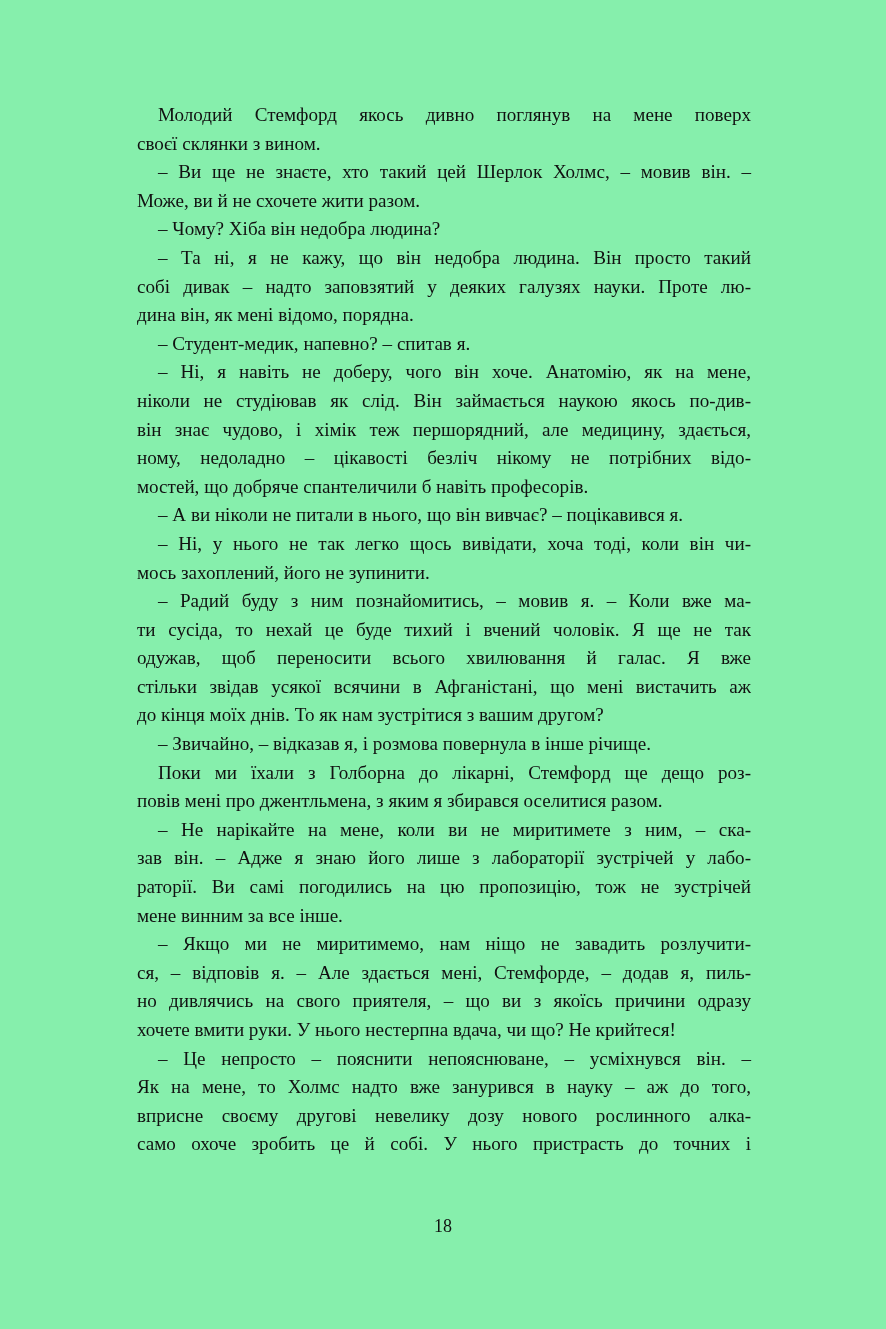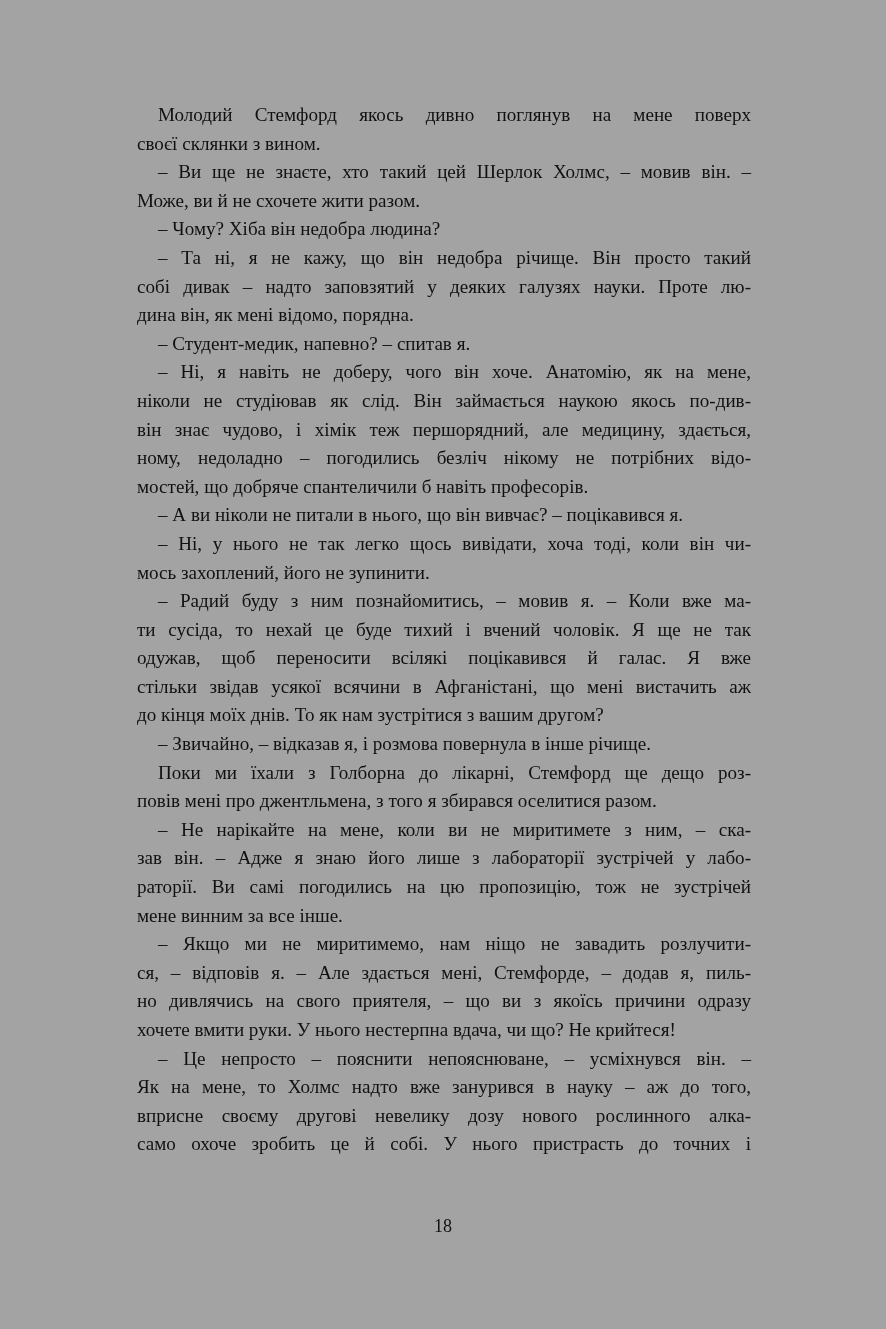--- a/index.html
+++ b/index.html
@@ -14,21 +14,21 @@
     font-family: "Liberation Serif", "DejaVu Serif", serif;
     color: #111111;
     overflow: hidden;
   }
   #page {
     position: absolute;
     left: 0;
     top: 0;
     width: 886px;
     height: 1329px;
-    background: #a3a3a3;
+    background: #86efac;
   }
   #text-block {
     position: absolute;
     left: 137px;
     top: 101px;
     width: 614px;
   }
   .para {
     margin: 0;
     font-size: 19.1px;
@@ -75,54 +75,54 @@
         <span class="jl-last">своєї склянки з вином.</span>
       </p>
       <p class="para">
         <span class="jl jl-indent">– Ви ще не знаєте, хто такий цей Шерлок Холмс, – мовив він. –</span>
         <span class="jl-last">Може, ви й не схочете жити разом.</span>
       </p>
       <p class="para">
         <span class="jl-last jl-indent">– Чому? Хіба він недобра людина?</span>
       </p>
       <p class="para">
-        <span class="jl jl-indent">– Та ні, я не кажу, що він недобра річище. Він просто такий</span>
+        <span class="jl jl-indent">– Та ні, я не кажу, що він недобра людина. Він просто такий</span>
         <span class="jl">собі дивак – надто заповзятий у деяких галузях науки. Проте лю-</span>
         <span class="jl-last">дина він, як мені відомо, порядна.</span>
       </p>
       <p class="para">
         <span class="jl-last jl-indent">– Студент-медик, напевно? – спитав я.</span>
       </p>
       <p class="para">
         <span class="jl jl-indent">– Ні, я навіть не доберу, чого він хоче. Анатомію, як на мене,</span>
         <span class="jl">ніколи не студіював як слід. Він займається наукою якось по-див-</span>
         <span class="jl">він знає чудово, і хімік теж першорядний, але медицину, здається,</span>
-        <span class="jl">ному, недоладно – погодились безліч нікому не потрібних відо-</span>
+        <span class="jl">ному, недоладно – цікавості безліч нікому не потрібних відо-</span>
         <span class="jl-last">мостей, що добряче спантеличили б навіть професорів.</span>
       </p>
       <p class="para">
         <span class="jl-last jl-indent">– А ви ніколи не питали в нього, що він вивчає? – поцікавився я.</span>
       </p>
       <p class="para">
         <span class="jl jl-indent">– Ні, у нього не так легко щось вивідати, хоча тоді, коли він чи-</span>
         <span class="jl-last">мось захоплений, його не зупинити.</span>
       </p>
       <p class="para">
         <span class="jl jl-indent">– Радий буду з ним познайомитись, – мовив я. – Коли вже ма-</span>
         <span class="jl">ти сусіда, то нехай це буде тихий і вчений чоловік. Я ще не так</span>
-        <span class="jl">одужав, щоб переносити всілякі поцікавився й галас. Я вже</span>
+        <span class="jl">одужав, щоб переносити всього хвилювання й галас. Я вже</span>
         <span class="jl">стільки звідав усякої всячини в Афганістані, що мені вистачить аж</span>
         <span class="jl-last">до кінця моїх днів. То як нам зустрітися з вашим другом?</span>
       </p>
       <p class="para">
         <span class="jl-last jl-indent">– Звичайно, – відказав я, і розмова повернула в інше річище.</span>
       </p>
       <p class="para">
         <span class="jl jl-indent">Поки ми їхали з Голборна до лікарні, Стемфорд ще дещо роз-</span>
-        <span class="jl-last">повів мені про джентльмена, з того я збирався оселитися разом.</span>
+        <span class="jl-last">повів мені про джентльмена, з яким я збирався оселитися разом.</span>
       </p>
       <p class="para">
         <span class="jl jl-indent">– Не нарікайте на мене, коли ви не миритимете з ним, – ска-</span>
         <span class="jl">зав він. – Адже я знаю його лише з лабораторії зустрічей у лабо-</span>
         <span class="jl">раторії. Ви самі погодились на цю пропозицію, тож не зустрічей</span>
         <span class="jl-last">мене винним за все інше.</span>
       </p>
       <p class="para">
         <span class="jl jl-indent">– Якщо ми не миритимемо, нам ніщо не завадить розлучити-</span>
         <span class="jl">ся, – відповів я. – Але здається мені, Стемфорде, – додав я, пиль-</span>

